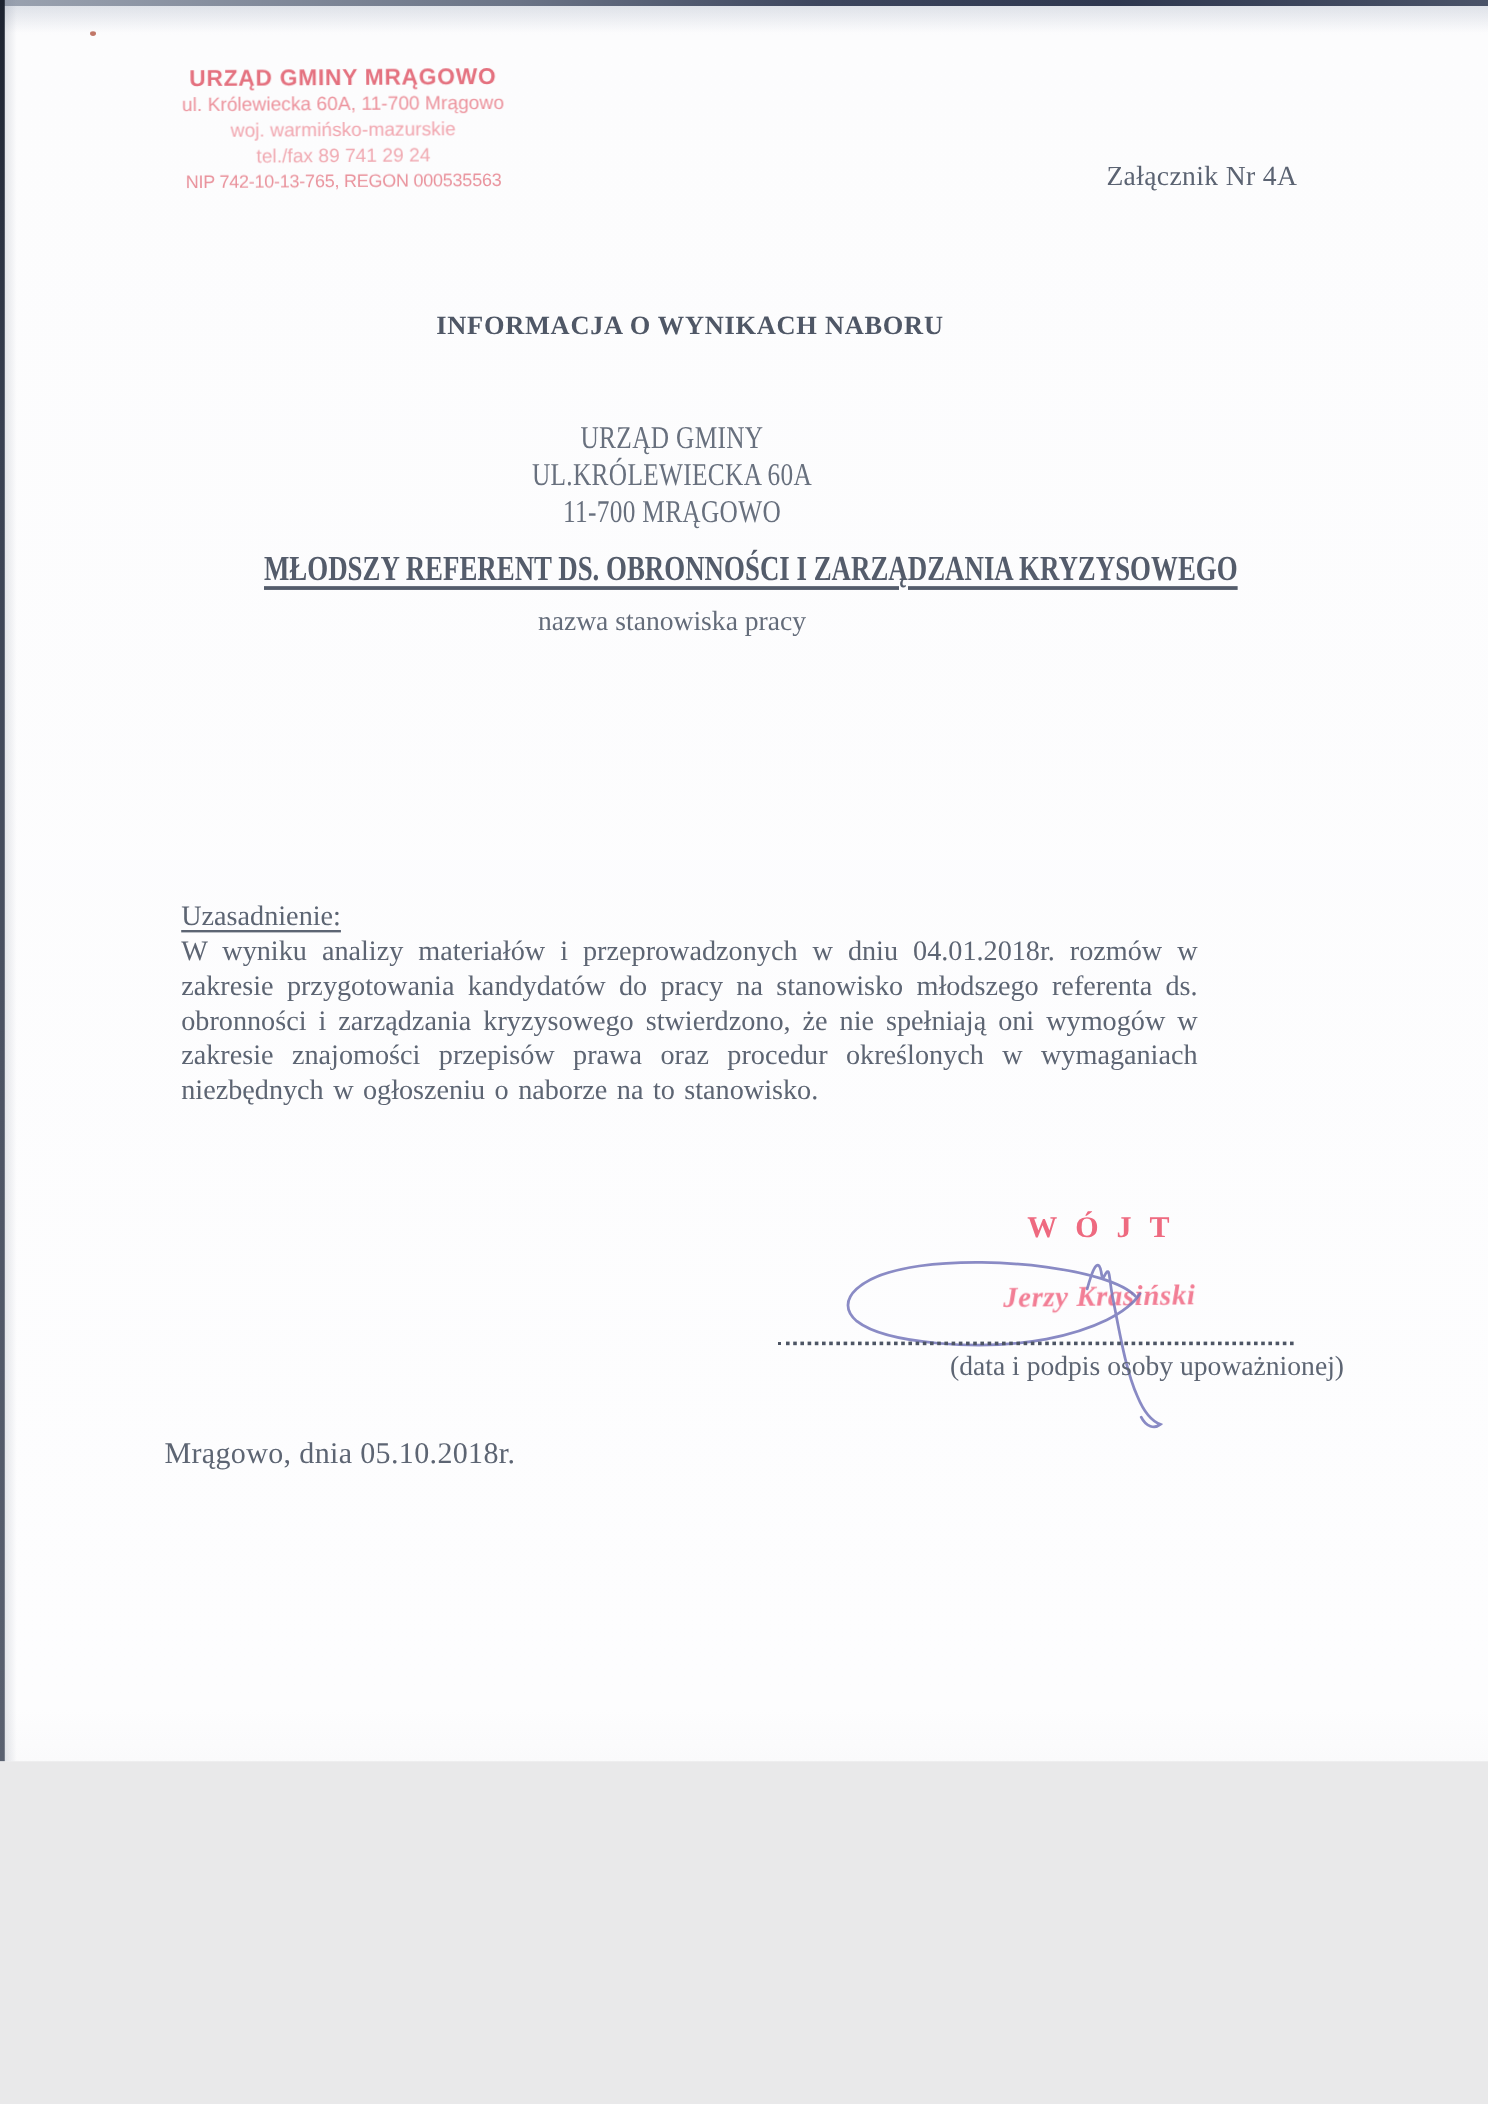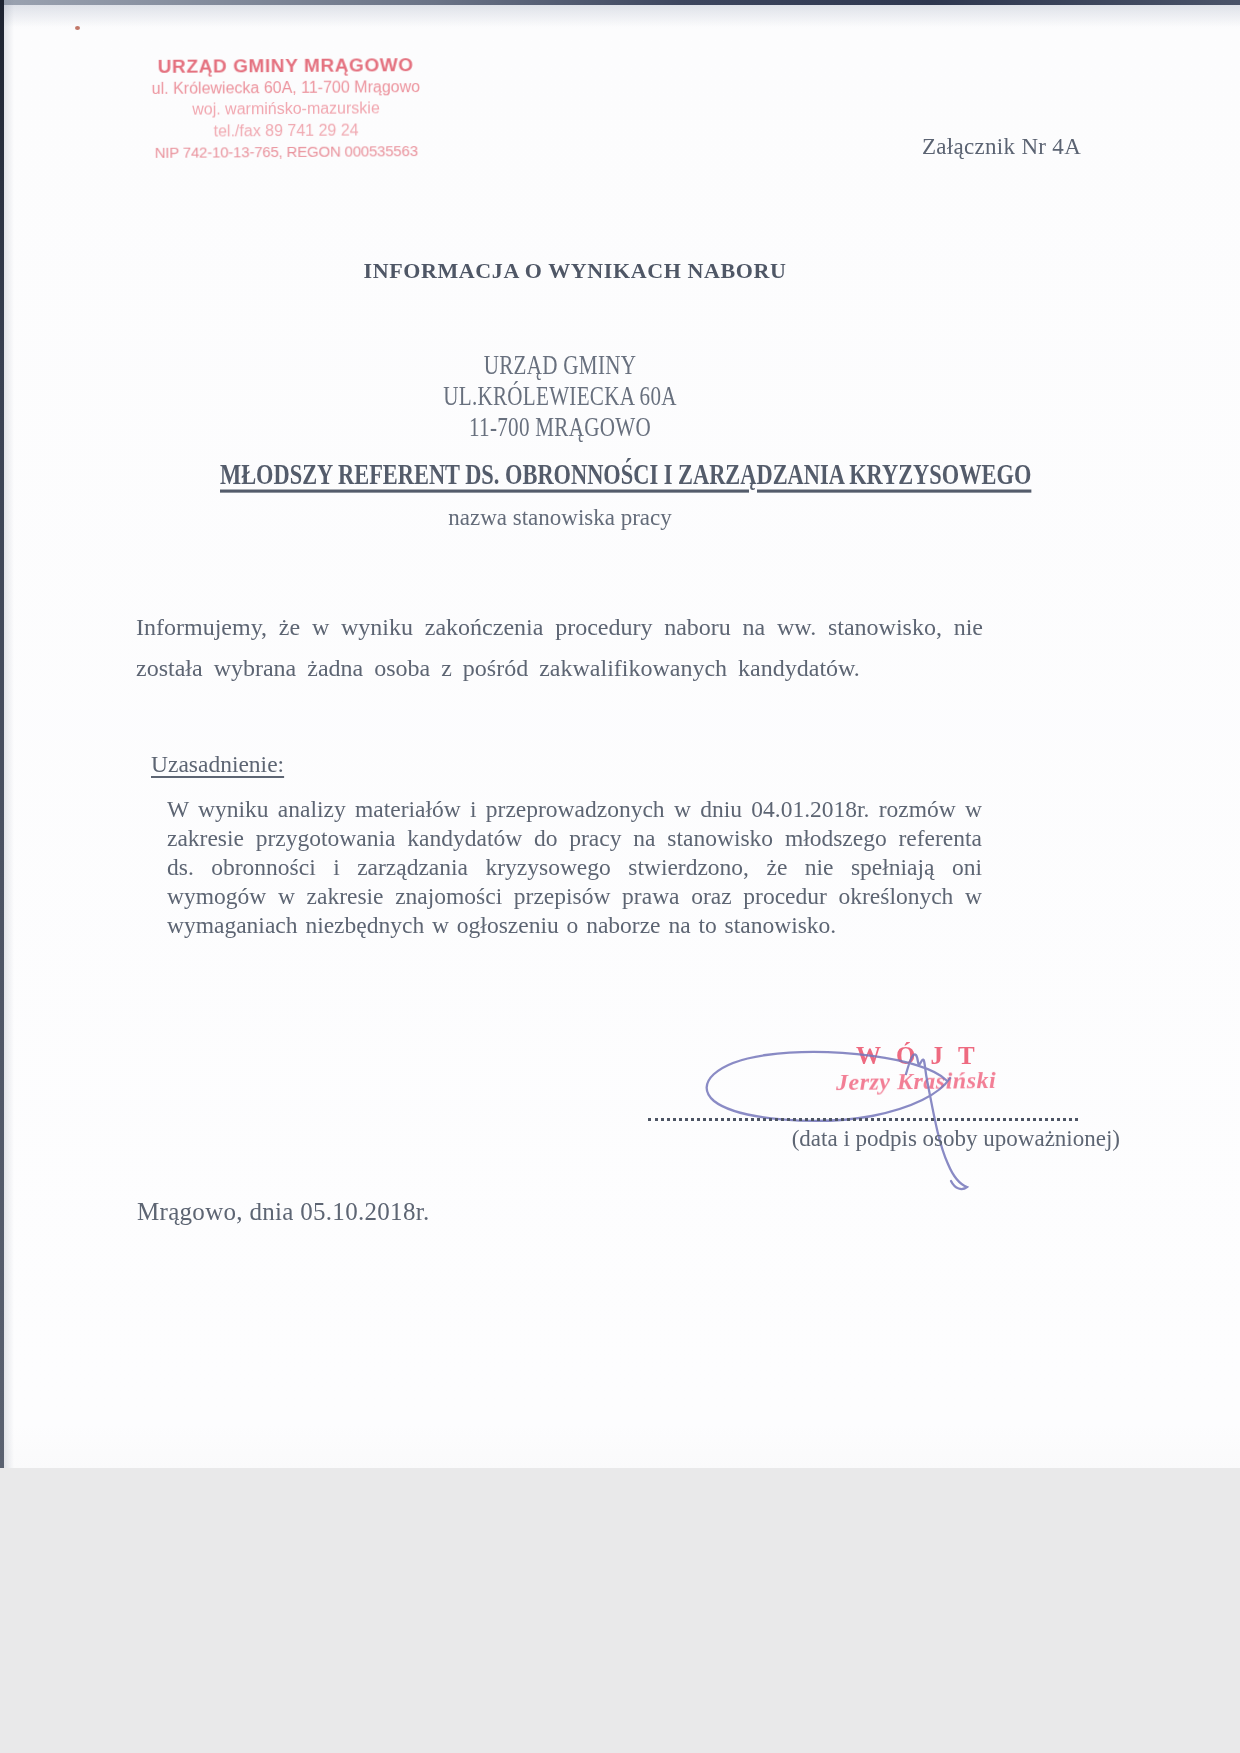--- a/index.html
+++ b/index.html
@@ -76,29 +76,28 @@
     position:absolute;left:136px;top:607px;width:847px;
     font-size:24px;line-height:41px;text-align:justify;
     word-spacing:5px;color:#5d6573;
   }
 
   .justification{
     position:absolute;left:151px;top:750px;width:847px;
     font-size:23.5px;line-height:29px;color:#5d6573;
   }
   .justification .jh{text-decoration:underline;text-underline-offset:4px;}
-  .justification p{margin:16px;text-align:justify;word-spacing:2px;}
+  .justification p{margin:0;text-align:justify;word-spacing:2px;}
   .justification p.last{word-spacing:1px;}
 
   .wojt{
     position:absolute;left:856px;top:1010px;
     font-size:25px;font-weight:bold;color:#ee6a80;
     letter-spacing:15px;filter:blur(.3px);
     font-family:"Liberation Serif", serif;
-    margin-top:32px;
   }
   .signer{
     position:absolute;left:836px;top:1068px;
     font-size:24px;font-weight:bold;font-style:italic;
     color:#f27e95;letter-spacing:.5px;
     transform:rotate(-.8deg);filter:blur(.25px);
   }
   .dotted-line{
     position:absolute;left:648px;top:1104px;width:430px;height:14px;
     border-bottom:3.5px dotted #4d5564;
@@ -140,21 +139,20 @@
 
   <div class="recipient">
     <div>URZĄD GMINY</div>
     <div>UL.KRÓLEWIECKA 60A</div>
     <div>11-700 MRĄGOWO</div>
   </div>
 
   <div class="position-title">MŁODSZY REFERENT DS. OBRONNOŚCI I ZARZĄDZANIA KRYZYSOWEGO</div>
   <div class="position-caption">nazwa stanowiska pracy</div>
 
-  <div class="intro">Informujemy, że w wyniku zakończenia procedury naboru na ww. stanowisko, nie została wybrana żadna osoba z pośród zakwalifikowanych kandydatów.</div>
 
   <div class="justification">
     <div class="jh">Uzasadnienie:</div>
     <p>W wyniku analizy materiałów i przeprowadzonych w dniu 04.01.2018r. rozmów w zakresie przygotowania kandydatów do pracy na stanowisko młodszego referenta ds. obronności i zarządzania kryzysowego stwierdzono, że nie spełniają oni wymogów w zakresie znajomości przepisów prawa oraz procedur określonych w wymaganiach niezbędnych w ogłoszeniu o naborze na to stanowisko.</p>
   </div>
 
   <div class="wojt">WÓJT</div>
   <div class="signer">Jerzy Krasiński</div>
 
   <svg class="pen-svg" viewBox="0 0 1240 1753" xmlns="http://www.w3.org/2000/svg">

